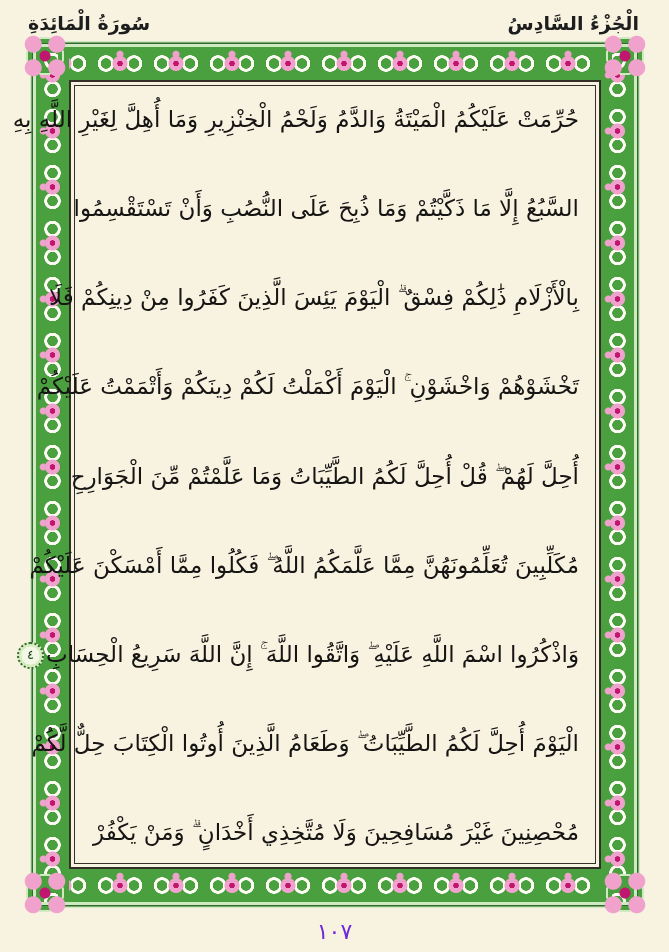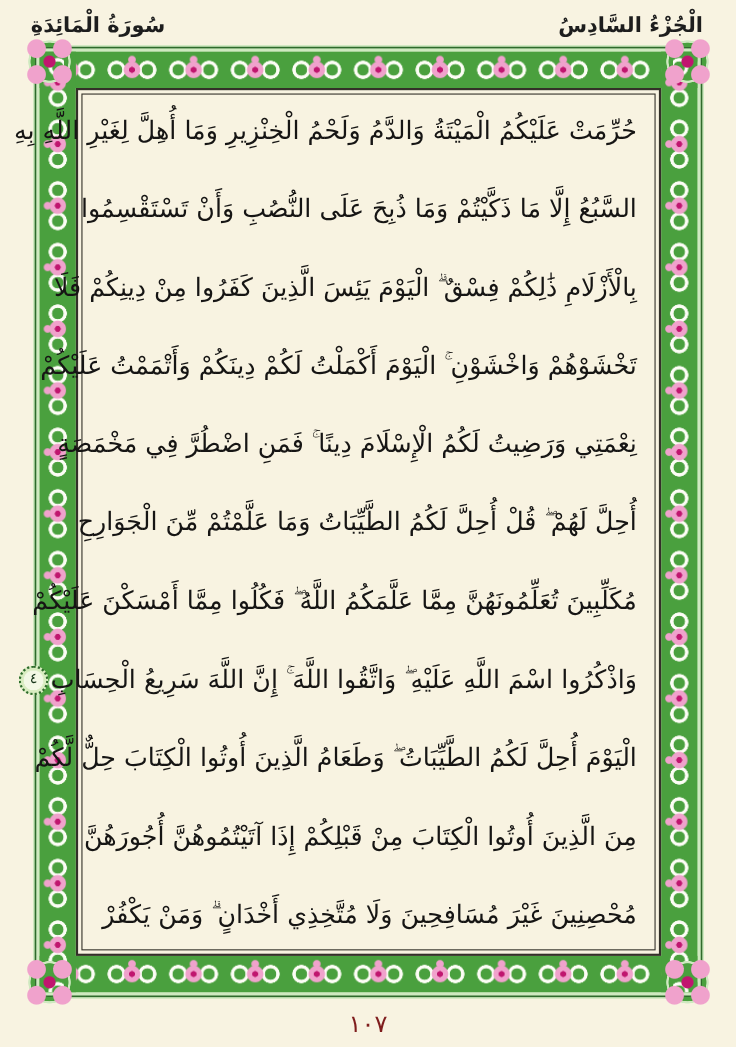--- a/index.html
+++ b/index.html
@@ -77,21 +77,21 @@
     display:inline-block;width:27px;height:27px;border-radius:50%;
     background:radial-gradient(circle,#f3f8e6 0 55%, var(--rosette,#d8ecc0) 56% 100%);
     border:2.5px dotted var(--darkgreen,#2f6b2c);
     box-sizing:border-box;vertical-align:middle;
     text-align:center;text-align-last:center;line-height:22px;
     font-size:13px;color:#17351a;margin:0 2px;
   }
   
   .pagenum{
     position:absolute;bottom:8px;left:0;right:0;text-align:center;text-align-last:center;
-    font-size:22px;color:#7f1d1d;letter-spacing:4px;
+    font-size:22px;color:#6d28d9;letter-spacing:4px;
   }
 </style>
 </head>
 <body style="--cream: #f8f3e1; --green: #4aa03e; --darkgreen: #2f6b2c; --mint: #cfe9c0; --pink: #f0a2cc; --magenta: #c0166f; --rosette: #d8ecc0;">
 
 <div class="page">
 
   <div class="hdr right">الْجُزْءُ السَّادِسُ</div>
   <div class="hdr left">سُورَةُ الْمَائِدَةِ</div>
 
@@ -105,25 +105,23 @@
     <div class="cflower tr"></div>
     <div class="cflower bl"></div>
     <div class="cflower br"></div>
 
     <div class="frame-inner">
       <div class="text-wrap">
           <div class="qline"><span>حُرِّمَتْ عَلَيْكُمُ الْمَيْتَةُ وَالدَّمُ وَلَحْمُ الْخِنْزِيرِ وَمَا أُهِلَّ لِغَيْرِ اللَّهِ بِهِ</span></div>
           <div class="qline"><span>السَّبُعُ إِلَّا مَا ذَكَّيْتُمْ وَمَا ذُبِحَ عَلَى النُّصُبِ وَأَنْ تَسْتَقْسِمُوا</span></div>
           <div class="qline"><span>بِالْأَزْلَامِ ذَٰلِكُمْ فِسْقٌ ۗ الْيَوْمَ يَئِسَ الَّذِينَ كَفَرُوا مِنْ دِينِكُمْ فَلَا</span></div>
           <div class="qline"><span>تَخْشَوْهُمْ وَاخْشَوْنِ ۚ الْيَوْمَ أَكْمَلْتُ لَكُمْ دِينَكُمْ وَأَتْمَمْتُ عَلَيْكُمْ</span></div>
-          <div class="qline"><span>نِعْمَتِي وَرَضِيتُ لَكُمُ الْإِسْلَامَ دِينًا ۚ فَمَنِ اضْطُرَّ فِي مَخْمَصَةٍ</span></div>
           <div class="qline"><span>أُحِلَّ لَهُمْ ۖ قُلْ أُحِلَّ لَكُمُ الطَّيِّبَاتُ وَمَا عَلَّمْتُمْ مِّنَ الْجَوَارِحِ</span></div>
           <div class="qline"><span>مُكَلِّبِينَ تُعَلِّمُونَهُنَّ مِمَّا عَلَّمَكُمُ اللَّهُ ۖ فَكُلُوا مِمَّا أَمْسَكْنَ عَلَيْكُمْ</span></div>
           <div class="qline"><span>وَاذْكُرُوا اسْمَ اللَّهِ عَلَيْهِ ۖ وَاتَّقُوا اللَّهَ ۚ إِنَّ اللَّهَ سَرِيعُ الْحِسَابِ</span><span class="ayah-marker">٤</span></div>
           <div class="qline"><span>الْيَوْمَ أُحِلَّ لَكُمُ الطَّيِّبَاتُ ۖ وَطَعَامُ الَّذِينَ أُوتُوا الْكِتَابَ حِلٌّ لَّكُمْ</span></div>
-          <div class="qline"><span>مِنَ الَّذِينَ أُوتُوا الْكِتَابَ مِنْ قَبْلِكُمْ إِذَا آتَيْتُمُوهُنَّ أُجُورَهُنَّ</span></div>
           <div class="qline"><span>مُحْصِنِينَ غَيْرَ مُسَافِحِينَ وَلَا مُتَّخِذِي أَخْدَانٍ ۗ وَمَنْ يَكْفُرْ</span></div>
         </div>
     </div>
   </div>
 
   <div class="pagenum">١٠٧</div>
 </div>
 
 </body></html>

